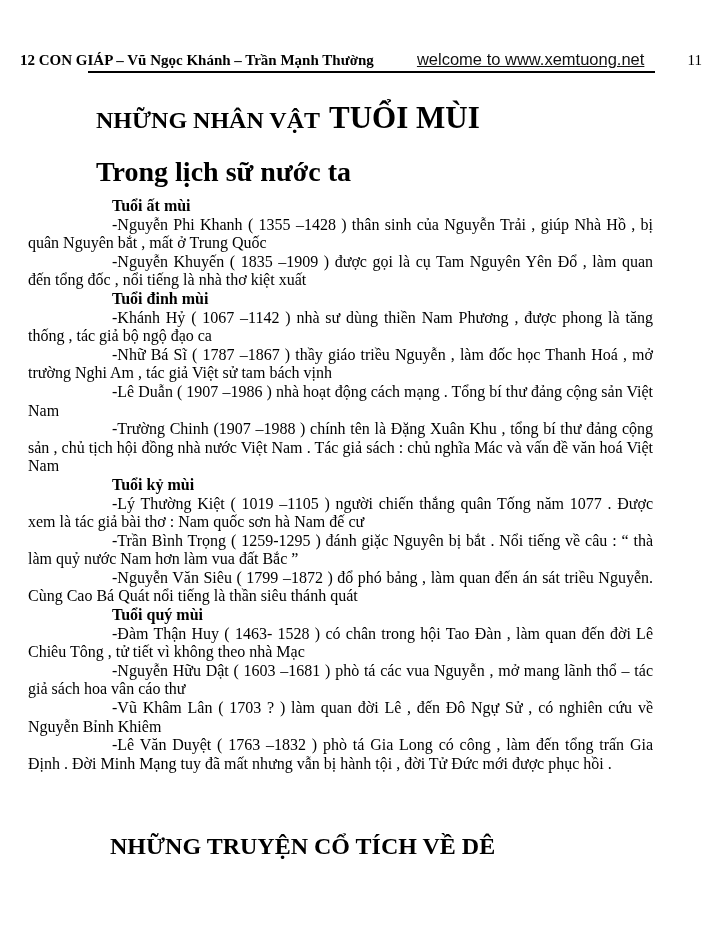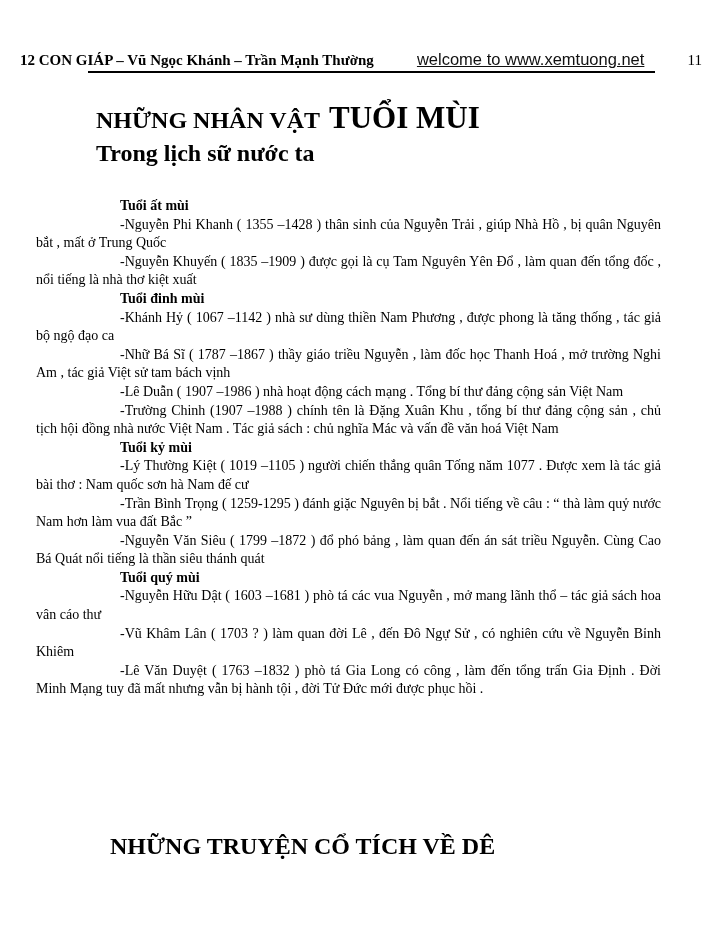--- a/index.html
+++ b/index.html
@@ -58,33 +58,32 @@
     font-weight: bold;
     font-size: 24px;
     white-space: nowrap;
   }
   .title-large {
     font-size: 31px;
     margin-left: 9px;
   }
   .title-line2 {
     font-weight: bold;
-    font-size: 24px;
-    margin-top: 5px;
+    font-size: 28px;
+    margin-top: 22px;
     white-space: nowrap;
   }
   
   .body-text {
     position: absolute;
     top: 197px; left: 28px;
     width: 625px;
-    font-size: 14px;
+    font-size: 16px;
     line-height: 18.6px;
     text-align: justify;
-    margin-left: 8px;
   }
   .body-text p {
     margin: 0;
     text-indent: 84px;
   }
   .sec-heading { font-weight: bold; }
   
   .footer-heading {
     position: absolute;
     top: 795px; left: 110px;
@@ -123,20 +122,21 @@
     <p class="entry">-Nhữ Bá Sĩ ( 1787 –1867 ) thầy giáo triều Nguyễn , làm đốc học Thanh Hoá , mở trường Nghi Am , tác giả Việt sử tam bách vịnh</p>
     <p class="entry">-Lê Duẫn ( 1907 –1986 ) nhà hoạt động cách mạng . Tổng bí thư đảng cộng sản Việt Nam</p>
     <p class="entry">-Trường Chinh (1907 –1988 ) chính tên là Đặng Xuân Khu , tổng bí thư đảng cộng sản , chủ tịch hội đồng nhà nước Việt Nam . Tác giả sách : chủ nghĩa Mác và vấn đề văn hoá Việt Nam</p>
 
     <p class="sec-heading">Tuổi kỷ mùi</p>
     <p class="entry">-Lý Thường Kiệt ( 1019 –1105 ) người chiến thắng quân Tống năm 1077 . Được xem là tác giả bài thơ : Nam quốc sơn hà Nam đế cư</p>
     <p class="entry">-Trần Bình Trọng ( 1259-1295 ) đánh giặc Nguyên bị bắt . Nổi tiếng về câu : “ thà làm quỷ nước Nam hơn làm vua đất Bắc ”</p>
     <p class="entry">-Nguyễn Văn Siêu ( 1799 –1872 ) đổ phó bảng , làm quan đến án sát triều Nguyễn. Cùng Cao Bá Quát nổi tiếng là thần siêu thánh quát</p>
 
     <p class="sec-heading">Tuổi quý mùi</p>
+    <p class="entry">-Đàm Thận Huy ( 1463- 1528 ) có chân trong hội Tao Đàn , làm quan đến đời Lê Chiêu Tông , tử tiết vì không theo nhà Mạc</p>
     <p class="entry">-Nguyễn Hữu Dật ( 1603 –1681 ) phò tá các vua Nguyễn , mở mang lãnh thổ – tác giả sách hoa vân cáo thư</p>
     <p class="entry">-Vũ Khâm Lân ( 1703 ? ) làm quan đời Lê , đến Đô Ngự Sử , có nghiên cứu về Nguyễn Bỉnh Khiêm</p>
     <p class="entry">-Lê Văn Duyệt ( 1763 –1832 ) phò tá Gia Long có công , làm đến tổng trấn Gia Định . Đời Minh Mạng tuy đã mất nhưng vẫn bị hành tội , đời Tử Đức mới được phục hồi .</p>
   </div>
 
   <div class="footer-heading">NHỮNG TRUYỆN CỔ TÍCH VỀ DÊ</div>
 
 </div>
 
 </body></html>

